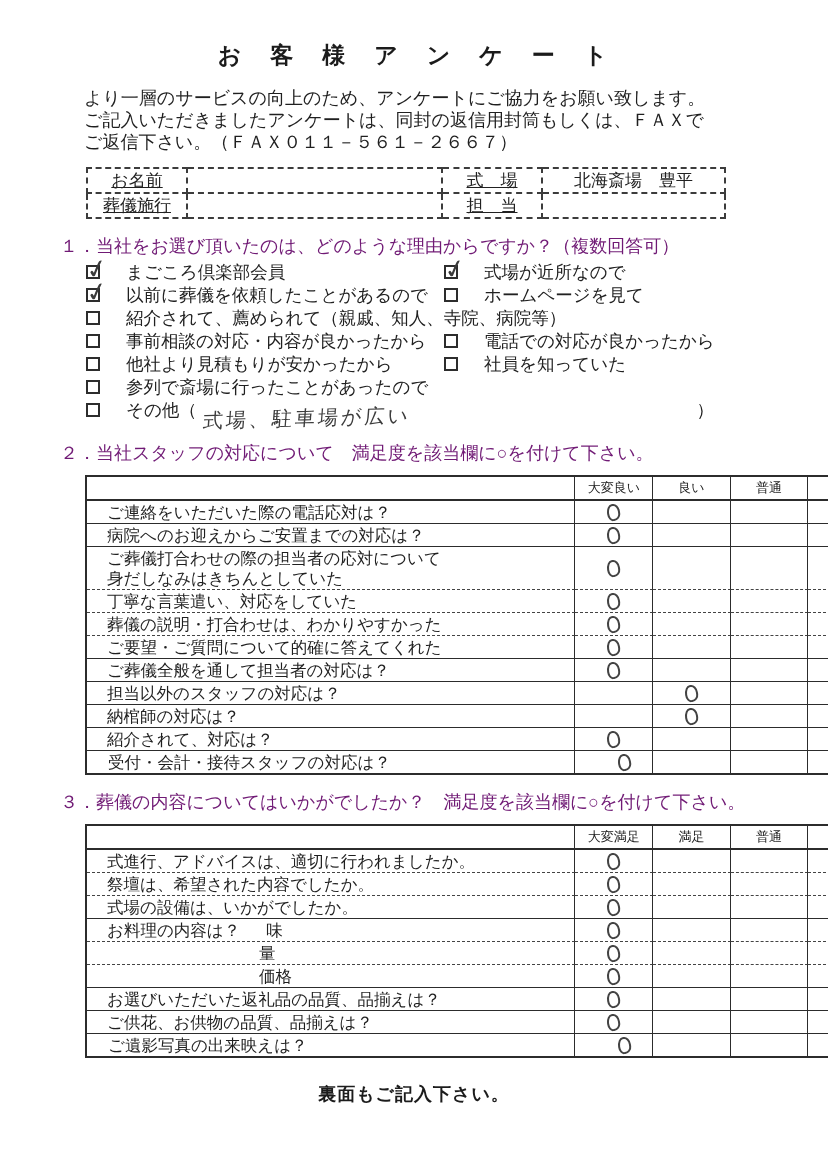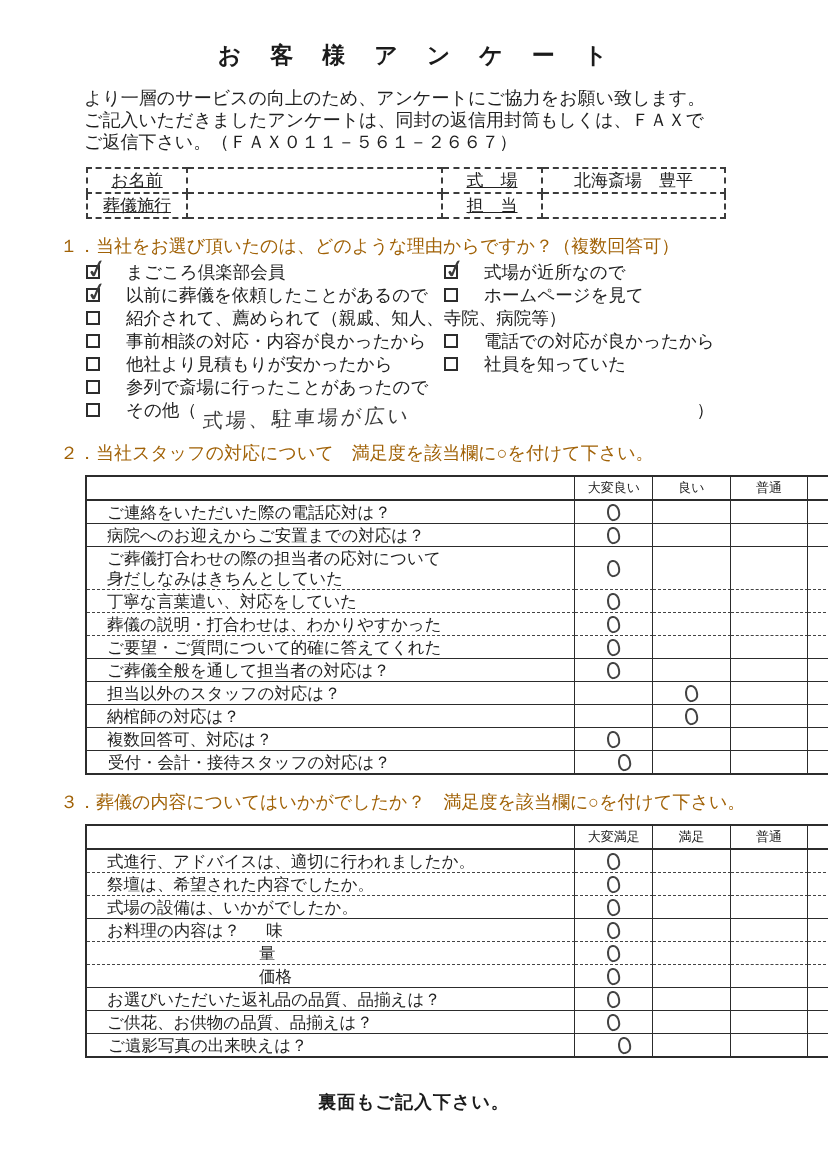--- a/index.html
+++ b/index.html
@@ -43,21 +43,21 @@
     font-size: 17px;
     padding: 0 4px;
     overflow: hidden;
     white-space: nowrap;
   }
   .info-table td.lbl { text-align: center; text-decoration: underline; }
   .info-table td.val { text-align: center; }
 
   
   .q-section { margin: 15px 0 0 60px; }
-  .q-heading { font-size: 18px; line-height: 24px; color: #a16207; }
+  .q-heading { font-size: 18px; line-height: 24px; color: #701a75; }
 
   
   .opt-list { margin-top: 3px; }
   .opt-line { display: flex; margin-left: 20px; min-height: 23px; align-items: flex-start; padding-left: 6px; }
   .opt { display: flex; align-items: flex-start; }
   .opt.left { width: 358px; flex: none; }
   .cb {
     width: 14px; height: 14px;
     border: 2px solid #2d2d2d;
     margin: 4px 26px 0 0;
@@ -132,21 +132,21 @@
     display: inline-block;
     width: 13px; height: 17px;
     border: 2px solid #434343;
     border-radius: 48% 55% 60% 45% / 62% 55% 45% 52%;
     transform: rotate(-8deg);
     vertical-align: middle;
   }
 
   
   .footer {
-    margin-top: 32px;
+    margin-top: 24px;
     text-align: center;
     font-size: 18px;
     font-weight: bold;
     letter-spacing: 1px;
     color: #1c1c1c;
   }
 </style>
 </head>
 <body>
 
@@ -324,21 +324,21 @@
             <td class="rcell"></td>
           </tr>
           <tr>
             <td class="qcell">納棺師の対応は？</td>
             <td class="rcell"></td>
             <td class="rcell"><span class="circle"></span></td>
             <td class="rcell"></td>
             <td class="rcell"></td>
           </tr>
           <tr>
-            <td class="qcell">複数回答可、対応は？</td>
+            <td class="qcell">紹介されて、対応は？</td>
             <td class="rcell"><span class="circle"></span></td>
             <td class="rcell"></td>
             <td class="rcell"></td>
             <td class="rcell"></td>
           </tr>
           <tr>
             <td class="qcell">受付・会計・接待スタッフの対応は？</td>
             <td class="rcell"><span class="circle"></span></td>
             <td class="rcell"></td>
             <td class="rcell"></td>

